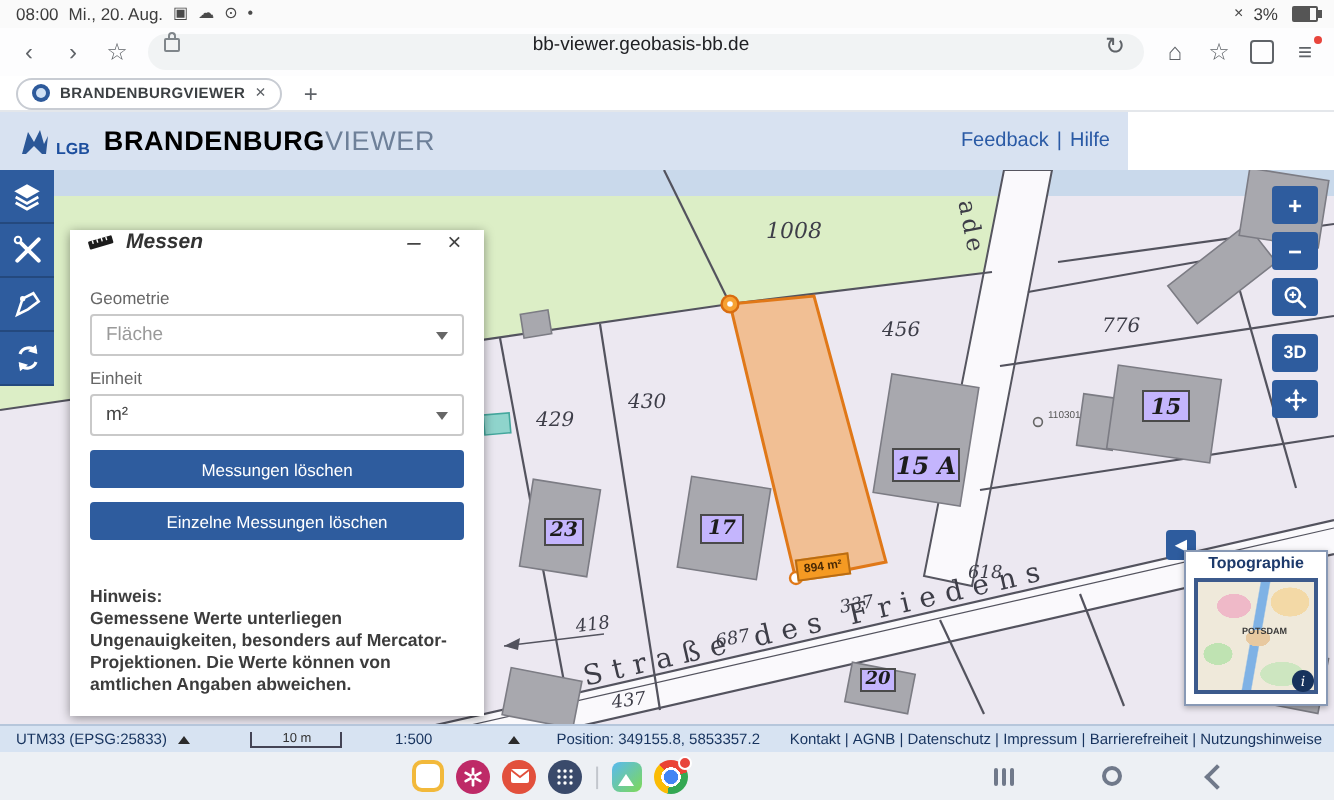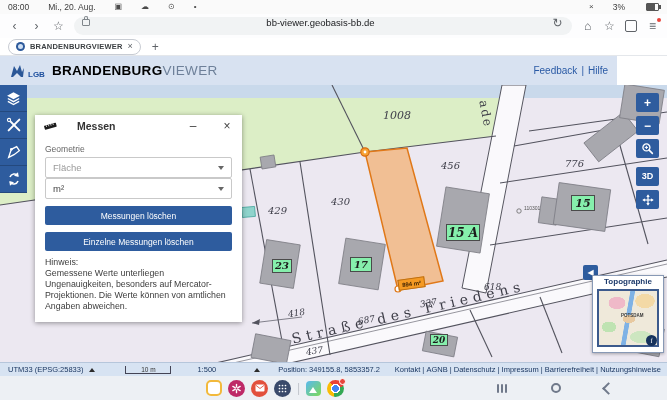--- a/index.html
+++ b/index.html
@@ -3,21 +3,21 @@
 <meta charset="utf-8">
 <style>
   html,body{margin:0;padding:0;background:#555;}
   .screen{position:relative;width:667px;height:400px;overflow:hidden;background:#fff;
           font-family:"Liberation Sans",sans-serif;}
 
   
   .abar{position:absolute;left:0;top:0;width:667px;height:14px;background:#fafafa;
         display:flex;align-items:center;padding:0 8px;box-sizing:border-box;
         font-size:8.5px;color:#3c3c3c;}
-  .abar .grp{display:flex;align-items:center;gap:19px;}
+  .abar .grp{display:flex;align-items:center;gap:5px;}
   .abar .right{margin-left:auto;}
   .abar .sicon{font-size:8px;color:#4a4a4a;line-height:1;}
   .batt{width:11px;height:6px;border:1px solid #555;border-radius:1px;position:relative;margin-left:2px;}
   .batt::before{content:"";position:absolute;left:0;top:0;bottom:0;width:8px;background:#555;}
   .batt::after{content:"";position:absolute;right:-3px;top:1px;width:2px;height:4px;background:#555;}
 
   
   .bbar{position:absolute;left:0;top:14px;width:667px;height:24px;background:#fdfdfe;
         display:flex;align-items:center;gap:9px;padding:0 8px;box-sizing:border-box;}
   .bico{font-size:12px;color:#5f6368;line-height:1;width:13px;text-align:center;}
@@ -36,64 +36,64 @@
           border-bottom:1px solid #e4e7eb;display:flex;align-items:center;padding:0 8px;box-sizing:border-box;}
   .tab{height:14px;border:1px solid #c8ccd3;border-radius:9px;display:flex;align-items:center;
        gap:5px;padding:0 7px;background:#fff;}
   .fav{width:9px;height:9px;border-radius:50%;background:#2d5a9b;position:relative;}
   .fav::after{content:"";position:absolute;left:2px;top:2px;width:5px;height:5px;border-radius:50%;background:#cfe0f4;}
   .tabtitle{font-size:7.5px;font-weight:bold;color:#3c4043;letter-spacing:.2px;}
   .tclose{font-size:9px;color:#5f6368;line-height:1;}
   .newtab{font-size:12px;color:#5f6368;margin-left:11px;line-height:1;}
 
   
-  .hdr{position:absolute;left:0;top:56px;width:617px;height:29px;background:#d8e2f1;
+  .hdr{position:absolute;left:0;top:56px;width:564px;height:29px;background:#d8e2f1;
        display:flex;align-items:center;padding:0 9px;box-sizing:border-box;}
   .logo{display:flex;align-items:flex-end;gap:2px;}
   .logotxt{font-size:8px;font-weight:bold;color:#1d4f9e;}
   .brand{margin-left:7px;font-size:13.5px;letter-spacing:.3px;}
   .brand .b1{font-weight:bold;color:#000000;}
   .brand .b2{font-weight:normal;color:#6e8099;}
   .hlinks{margin-left:auto;font-size:10px;color:#2a5aa5;display:flex;gap:4px;}
   .hlinks .sep{color:#2a5aa5;}
 
   
   .maparea{position:absolute;left:0;top:85px;width:667px;height:277px;overflow:hidden;background:#ece8f1;}
   .plabel{position:absolute;font-family:"DejaVu Serif",serif;font-style:italic;color:#3e3e49;white-space:nowrap;line-height:1;}
-  .hbox{position:absolute;background:#86efac;border:1px solid #4a4a4a;color:#1c1c1c;
+  .hbox{position:absolute;background:#c4b5fd;border:1px solid #4a4a4a;color:#1c1c1c;
         font-family:"DejaVu Serif",serif;font-style:italic;font-weight:bold;
         display:flex;align-items:center;justify-content:center;line-height:1;box-sizing:border-box;}
   .street{position:absolute;font-family:"DejaVu Serif",serif;color:#3d3d47;white-space:nowrap;line-height:1;transform-origin:left center;}
   .tinylbl{position:absolute;font-size:5px;color:#555;white-space:nowrap;line-height:1;}
   .measlbl{position:absolute;left:398px;top:193px;width:27px;height:11px;background:#f59a23;
            border:1px solid #b96c14;transform:rotate(-8deg);display:flex;align-items:center;justify-content:center;
            font-size:6px;font-weight:bold;color:#4a2a05;box-sizing:border-box;}
 
   
   .sidebar{position:absolute;left:0;top:85px;width:27px;z-index:7;}
   .sbtn{width:27px;height:27px;background:#2e5c9e;border-bottom:1px solid #24497e;
         display:flex;align-items:center;justify-content:center;box-sizing:border-box;}
 
   
   .mpanel{position:absolute;left:35px;top:115px;width:207px;background:#fff;z-index:6;
           box-shadow:0 1px 5px rgba(0,0,0,.4);}
-  .mhead{height:22px;display:flex;align-items:center;gap:20px;padding:0 8px;}
+  .mhead{height:22px;display:flex;align-items:flex-start;gap:6px;padding:0 8px;font-style:italic;}
   .mtitle{flex:1;font-size:10.5px;font-weight:bold;color:#333;}
   .mwin{width:14px;text-align:center;font-size:12px;color:#444;line-height:1;}
   .mbody{padding:1px 10px 10px;}
   .flabel{font-size:8.5px;color:#666;margin:6px 0 3px;}
   .fselect{height:21px;border:1px solid #c9c9c9;border-radius:2px;display:flex;align-items:center;
            padding:0 7px;box-sizing:border-box;font-size:9.5px;}
   .fselect .val{flex:1;}
   .val.muted{color:#9a9a9a;} .val.dark{color:#444;}
   .caret-dn{width:0;height:0;border-left:3.5px solid transparent;border-right:3.5px solid transparent;border-top:4px solid #666;}
   .caret-up{width:0;height:0;border-left:3.5px solid transparent;border-right:3.5px solid transparent;border-bottom:4px solid #2b2b2b;}
   .pbtn{margin-top:7px;height:19px;background:#2e5c9e;border-radius:2px;color:#fff;font-size:8.5px;
         display:flex;align-items:center;justify-content:center;}
-  .hint{margin-top:6px;font-size:8.8px;color:#3c3c3c;line-height:1.25;}
+  .hint{margin-top:23px;font-size:8.8px;color:#3c3c3c;line-height:1.25;font-weight:bold;}
 
   
   .mapbtn{position:absolute;left:636px;width:23px;height:19px;background:#2e5c9e;color:#fff;
           border-radius:2px;display:flex;align-items:center;justify-content:center;
           font-size:12px;font-weight:bold;z-index:5;line-height:1;}
 
   
   .ovcollapse{position:absolute;left:583px;top:265px;width:15px;height:15px;background:#2e5c9e;color:#fff;
               font-size:8px;display:flex;align-items:center;justify-content:center;z-index:5;border-radius:2px;}
   .ovpanel{position:absolute;left:592px;top:275px;width:72px;height:78px;background:#fff;
@@ -257,23 +257,23 @@
       <polygon points="365,67 407,63 443,196 398,205" fill="#f3a65a" fill-opacity="0.62" stroke="#e07818" stroke-width="1.5" data-name="measured-parcel-highlight"></polygon>
       <circle cx="365" cy="67" r="4.2" fill="#f7a233" stroke="#d86c10" stroke-width="1.2" data-name="measure-vertex-top"></circle>
       <circle cx="365" cy="67" r="1.4" fill="#fff" data-name="measure-vertex-top-dot"></circle>
       <circle cx="398" cy="204" r="3" fill="#fff" stroke="#e07818" stroke-width="1.2" data-name="measure-vertex-bottom"></circle>
       <circle cx="519" cy="126" r="2.2" fill="none" stroke="#666" stroke-width="0.8" data-name="survey-point-marker"></circle>
     </svg>
 
     
     <span class="plabel" style="left:383px;top:25px;font-size:11px" data-name="parcel-label-1008">1008</span>
     <span class="plabel" style="left:441px;top:76px;font-size:10px" data-name="parcel-label-456">456</span>
-    <span class="plabel" style="left:565px;top:74px;font-size:10px" data-name="parcel-label-776">776</span>
+    <span class="plabel" style="left:551px;top:74px;font-size:10px" data-name="parcel-label-776">776</span>
     <span class="plabel" style="left:268px;top:121px;font-size:10px" data-name="parcel-label-429">429</span>
-    <span class="plabel" style="left:331px;top:112px;font-size:10px" data-name="parcel-label-430">430</span>
+    <span class="plabel" style="left:314px;top:112px;font-size:10px" data-name="parcel-label-430">430</span>
     <span class="plabel" style="left:484px;top:198px;font-size:9px" data-name="parcel-label-618">618</span>
     <span class="plabel" style="left:420px;top:214px;font-size:9px;transform:rotate(-10deg)" data-name="parcel-label-337">337</span>
     <span class="plabel" style="left:358px;top:231px;font-size:9px;transform:rotate(-10deg)" data-name="parcel-label-687">687</span>
     <span class="plabel" style="left:288px;top:224px;font-size:9px;transform:rotate(-8deg)" data-name="parcel-label-418">418</span>
     <span class="plabel" style="left:306px;top:262px;font-size:9px;transform:rotate(-8deg)" data-name="parcel-label-437">437</span>
 
     
     <span class="hbox" style="left:272px;top:174px;width:20px;height:14px;font-size:10px" data-name="house-number-23">23</span>
     <span class="hbox" style="left:350px;top:172px;width:22px;height:15px;font-size:10px" data-name="house-number-17">17</span>
     <span class="hbox" style="left:446px;top:139px;width:34px;height:17px;font-size:12px" data-name="house-number-15a">15 A</span>
@@ -334,20 +334,21 @@
       <span class="mtitle" data-name="panel-title">Messen</span>
       <span class="mwin" data-name="minimize-icon">–</span>
       <span class="mwin" data-name="close-icon">×</span>
     </div>
     <div class="mbody" data-name="measure-panel-body">
       <div class="flabel" data-name="geometry-label">Geometrie</div>
       <div class="fselect" data-name="geometry-select">
         <span class="val muted" data-name="geometry-value">Fläche</span>
         <span class="caret-dn" data-name="chevron-down-icon"></span>
       </div>
+      <div class="flabel" data-name="unit-label">Einheit</div>
       <div class="fselect" data-name="unit-select">
         <span class="val dark" data-name="unit-value">m²</span>
         <span class="caret-dn" data-name="chevron-down-icon"></span>
       </div>
       <div class="pbtn" data-name="delete-measurements-button">Messungen löschen</div>
       <div class="pbtn" data-name="delete-single-measurements-button">Einzelne Messungen löschen</div>
       <div class="hint" data-name="hint-text">
         <span data-name="hint-title">Hinweis:</span><br>
         <span data-name="hint-body">Gemessene Werte unterliegen Ungenauigkeiten, besonders auf Mercator-Projektionen. Die Werte können von amtlichen Angaben abweichen.</span>
       </div>

